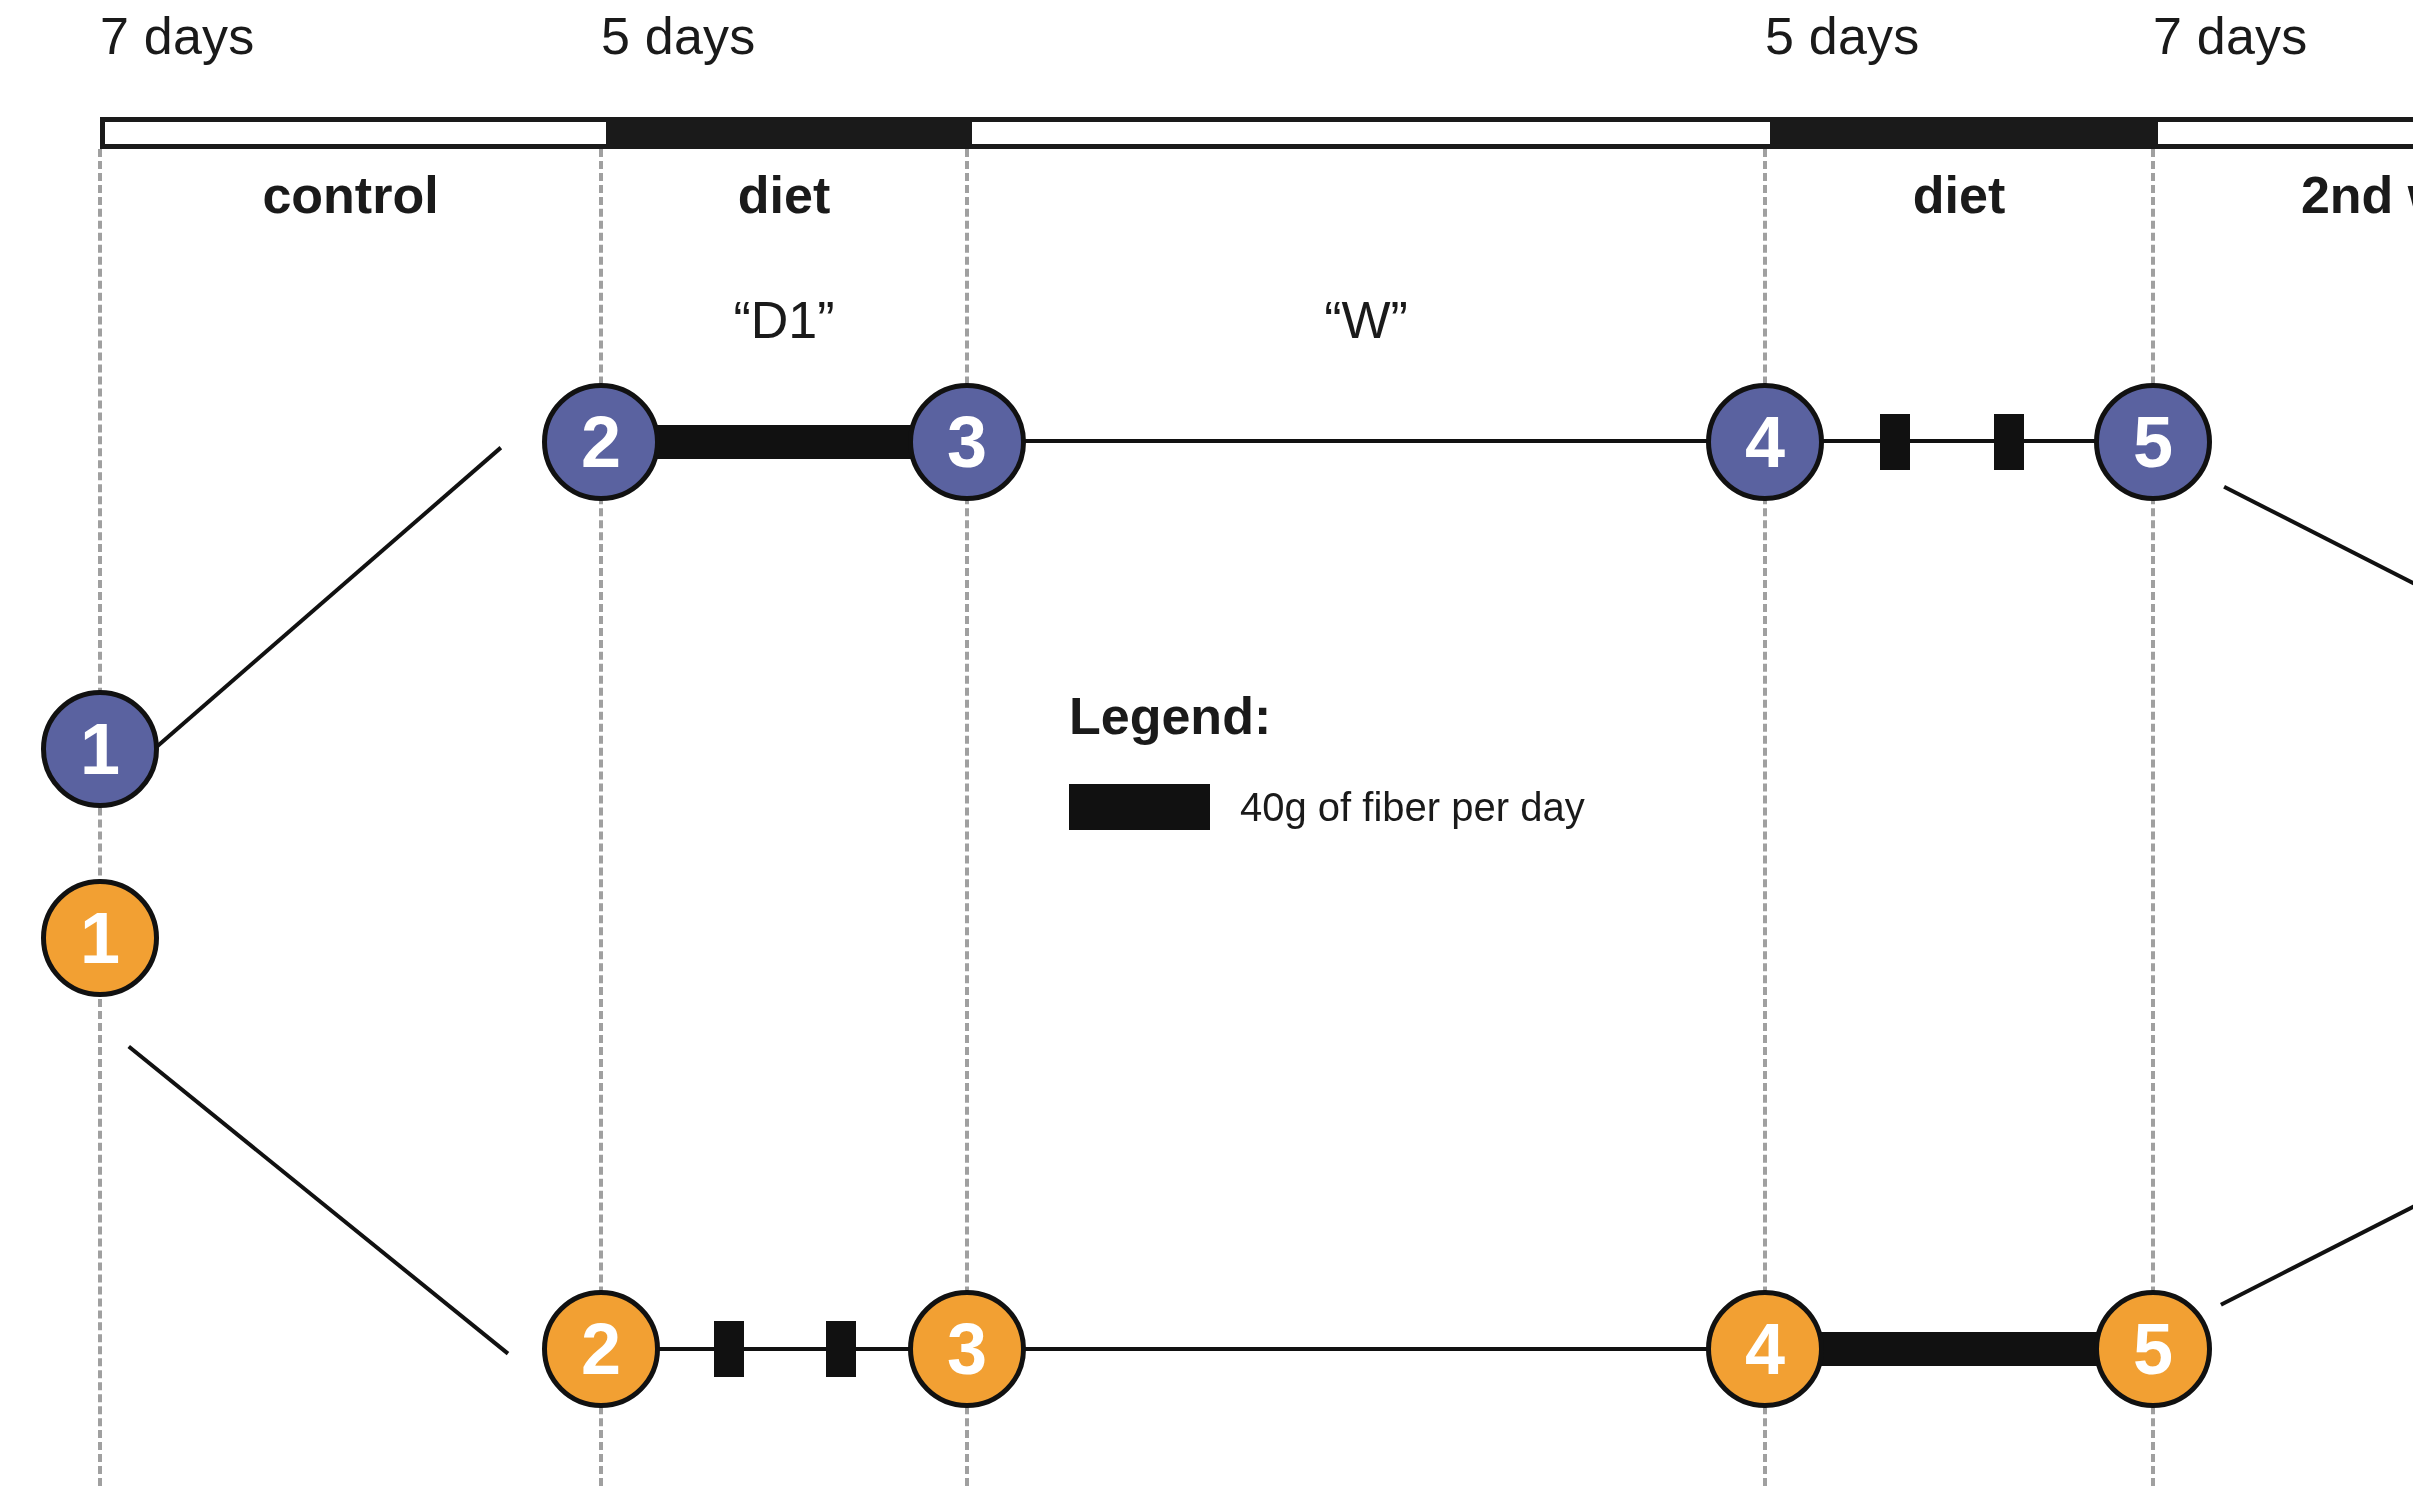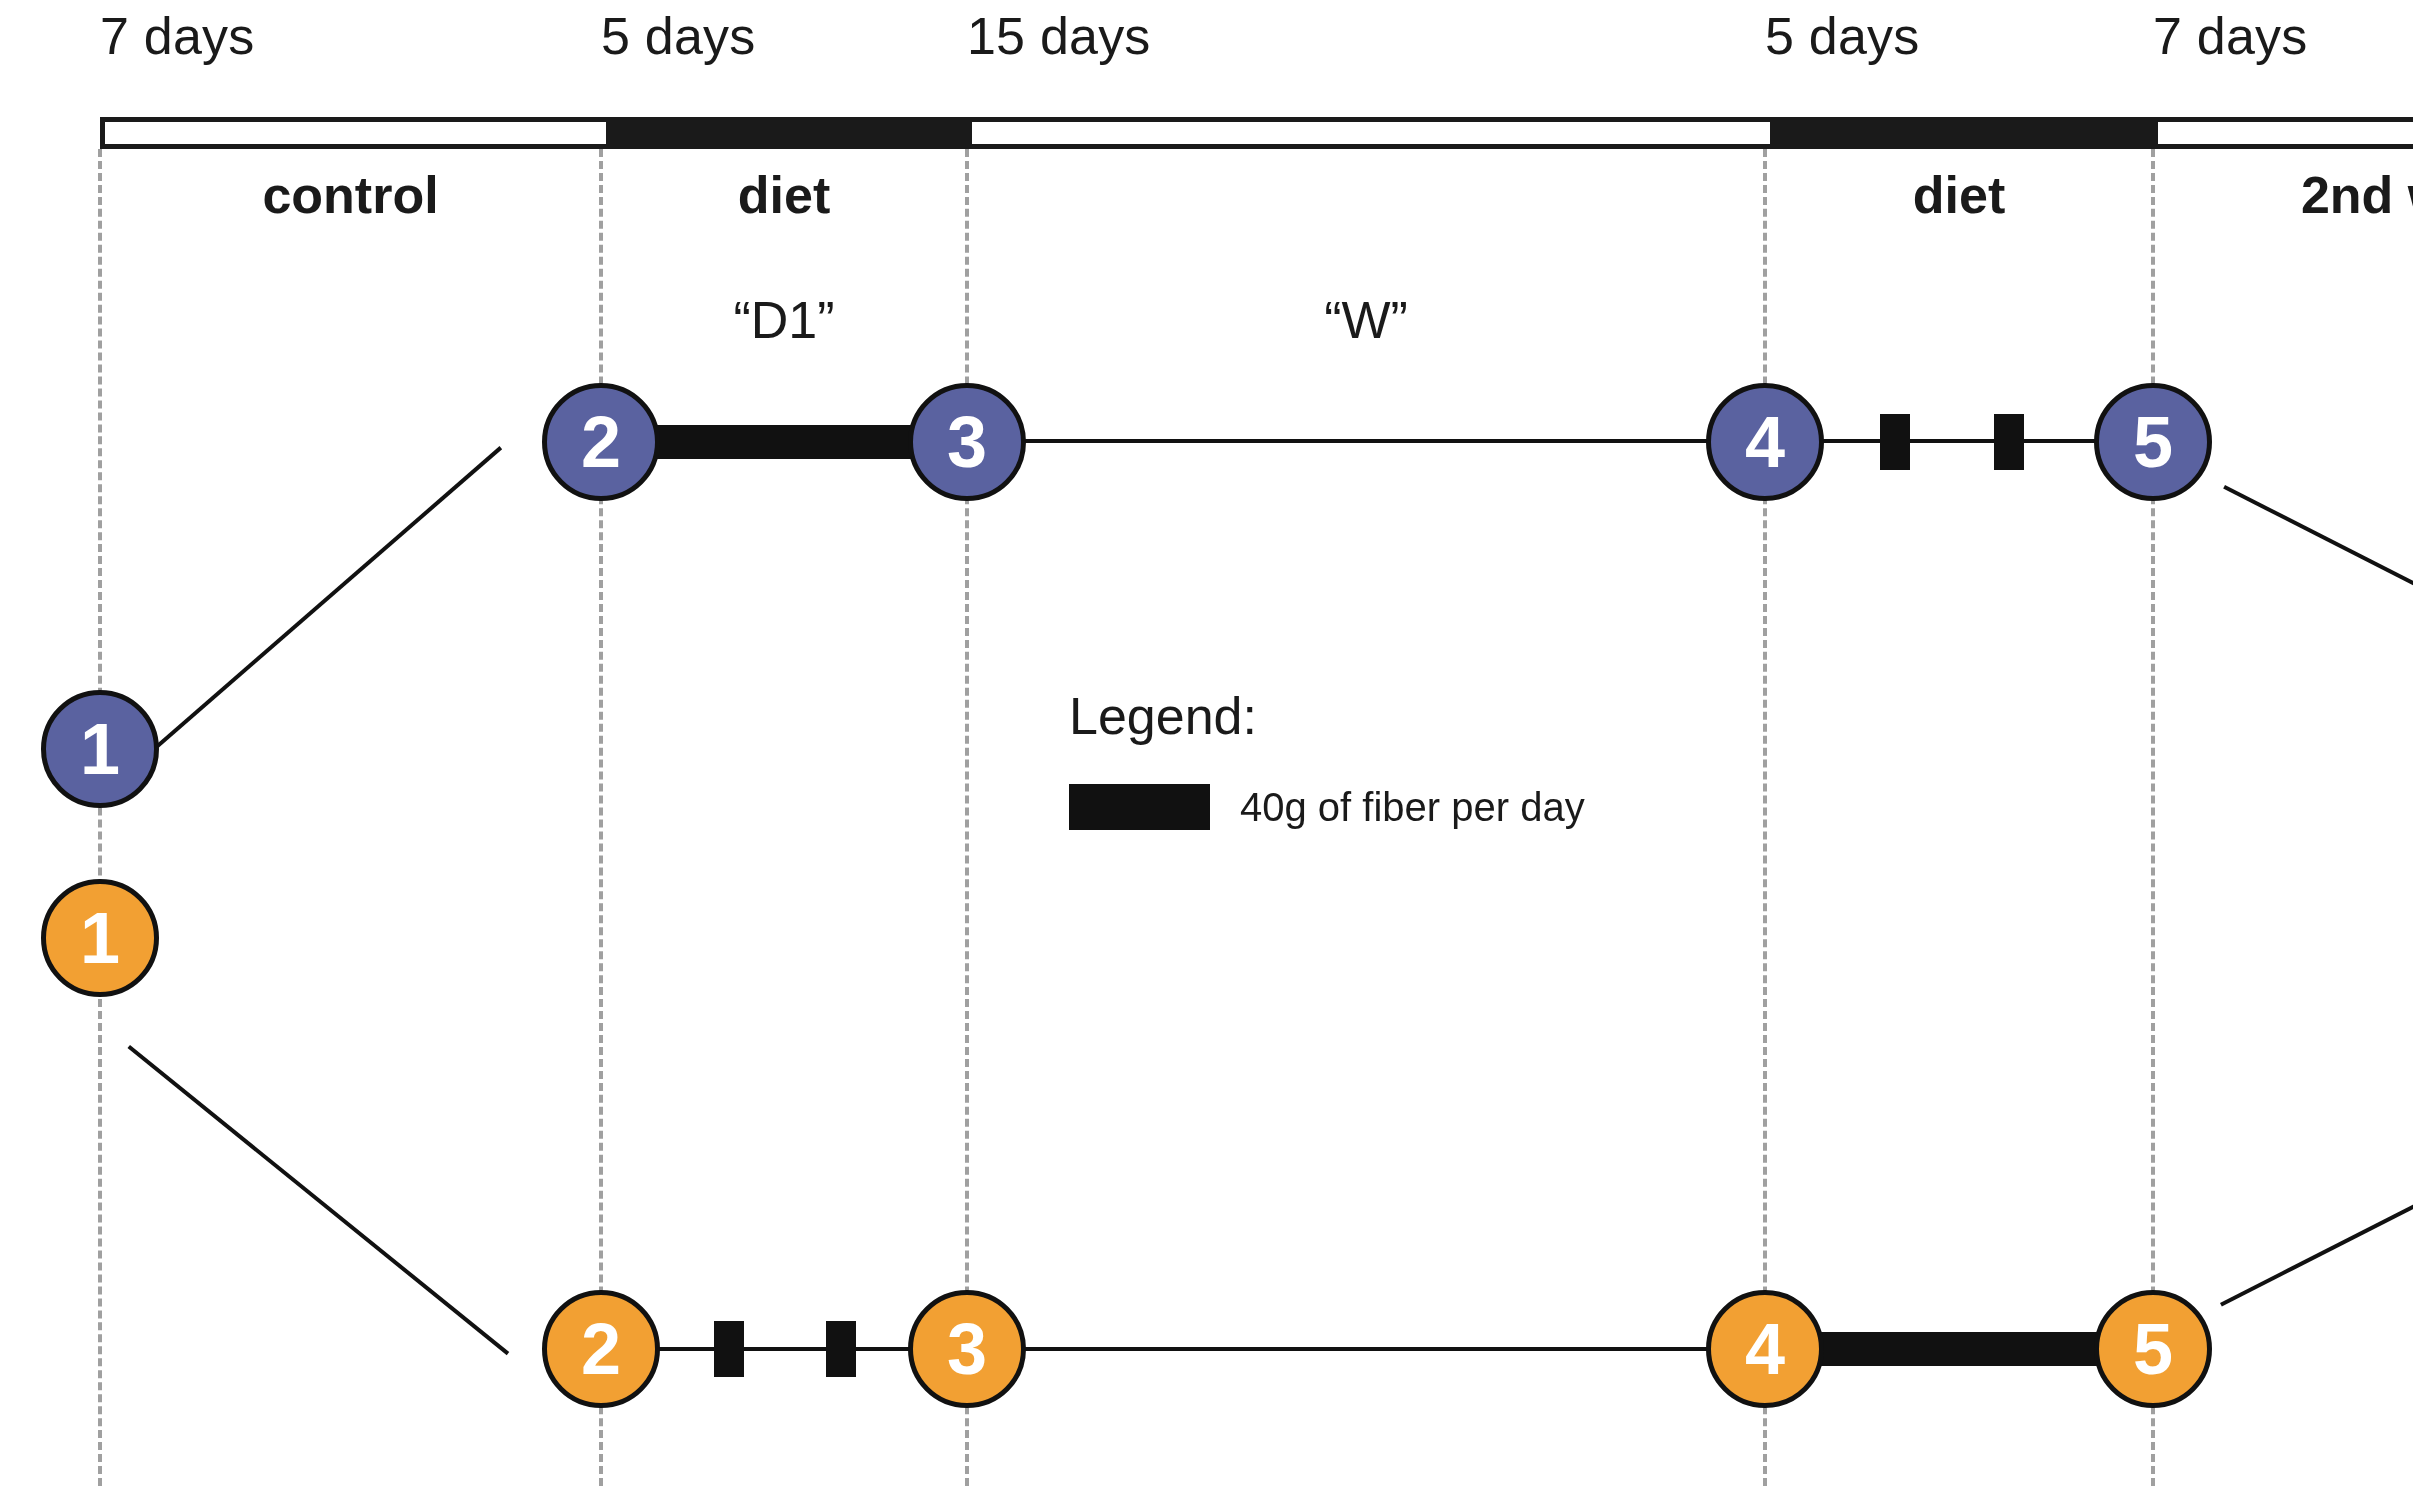--- a/index.html
+++ b/index.html
@@ -34,21 +34,21 @@
   
   .thin-link{position:absolute;height:4.3px;background:#111;z-index:3;}
   .diag-link{position:absolute;height:0;border-top:4.3px solid #111;
              transform-origin:0 0;z-index:3;}
   .thick-link{position:absolute;height:34px;background:#111;z-index:4;}
   .dot-link{position:absolute;height:4.3px;background:#111;z-index:3;}
   .dot-blk{position:absolute;width:30px;height:56px;background:#111;z-index:5;}
 
   
   #legend{position:absolute;left:1069px;top:690px;z-index:8;}
-  .legend-title{font-size:52px;line-height:1;margin-bottom:42px;}
+  .legend-title{font-size:52px;line-height:1;margin-bottom:42px;font-weight:bold;}
   .legend-row{display:flex;align-items:center;margin-bottom:28px;height:46px;}
   .legend-swatch{width:141px;height:46px;margin-right:30px;position:relative;flex:none;}
   .sw-solid{background:#111;}
   .sw-dash{background:transparent;}
   .sw-dash i{position:absolute;top:0;width:46px;height:46px;background:#111;display:block;}
   .sw-dash i.a{left:0;}
   .sw-dash i.b{left:81px;}
   .legend-text{font-size:40px;line-height:1;white-space:nowrap;}
 </style>
 </head>
@@ -65,21 +65,20 @@
   <div id="bar">
     <div class="bar-seg white" style="width:501px;"></div>
     <div class="bar-seg black" style="width:366px;"></div>
     <div class="bar-seg white" style="width:798px;"></div>
     <div class="bar-seg black" style="width:388px;"></div>
     <div class="bar-seg white" style="width:606px;"></div>
   </div>
 
   <div class="dur-label" style="left:100px;width:501px;">7 days</div>
   <div class="dur-label" style="left:601px;width:366px;">5 days</div>
-  <div class="dur-label" style="left:967px;width:798px;">15 days</div>
   <div class="dur-label" style="left:1765px;width:388px;">5 days</div>
   <div class="dur-label" style="left:2153px;width:616px;">7 days</div>
 
   <div class="phase-label" style="left:100px;width:501px;">control</div>
   <div class="phase-label" style="left:601px;width:366px;">diet</div>
   <div class="phase-label" style="left:1765px;width:388px;">diet</div>
   <div class="phase-label" style="left:2153px;width:628px;">2nd wash out</div>
 
   <div class="code-label" style="left:601px;width:366px;">“D1”</div>
   <div class="code-label" style="left:967px;width:798px;">“W”</div>

